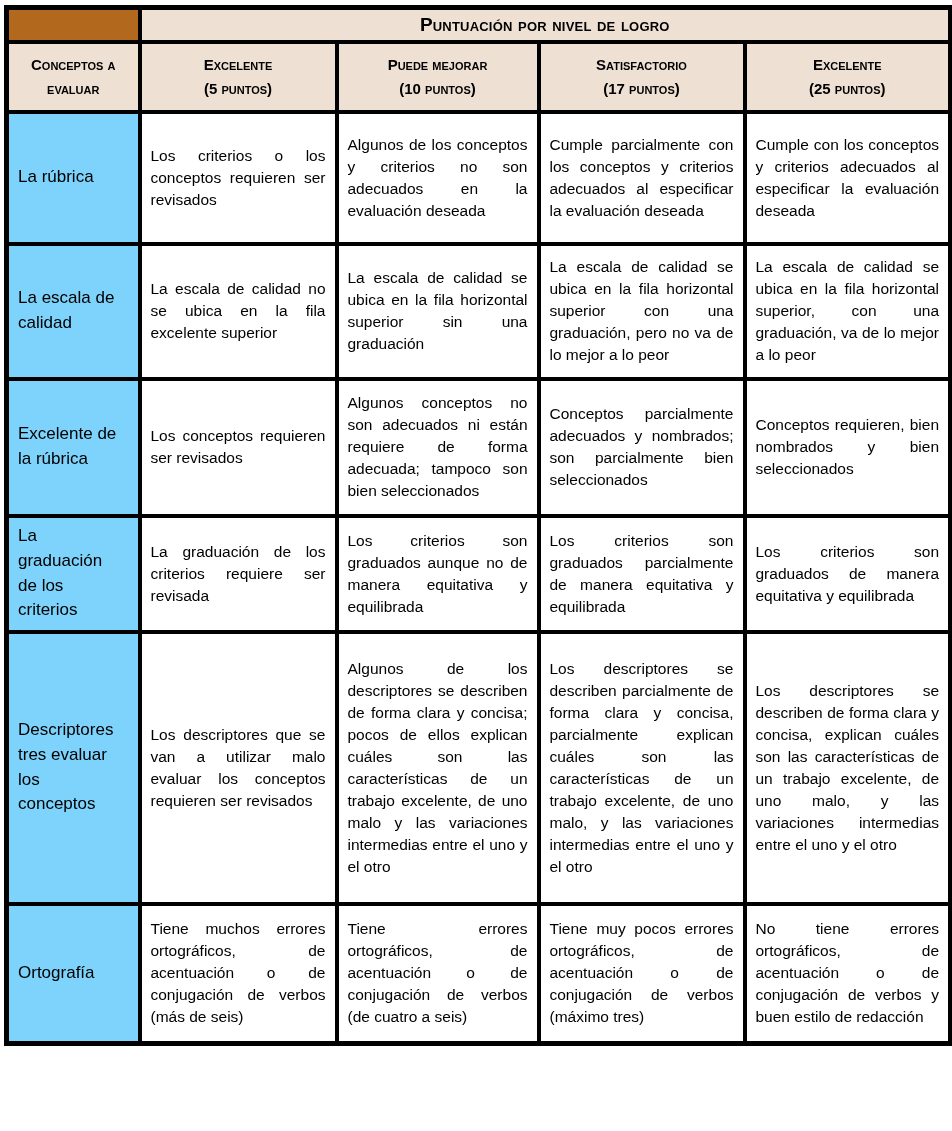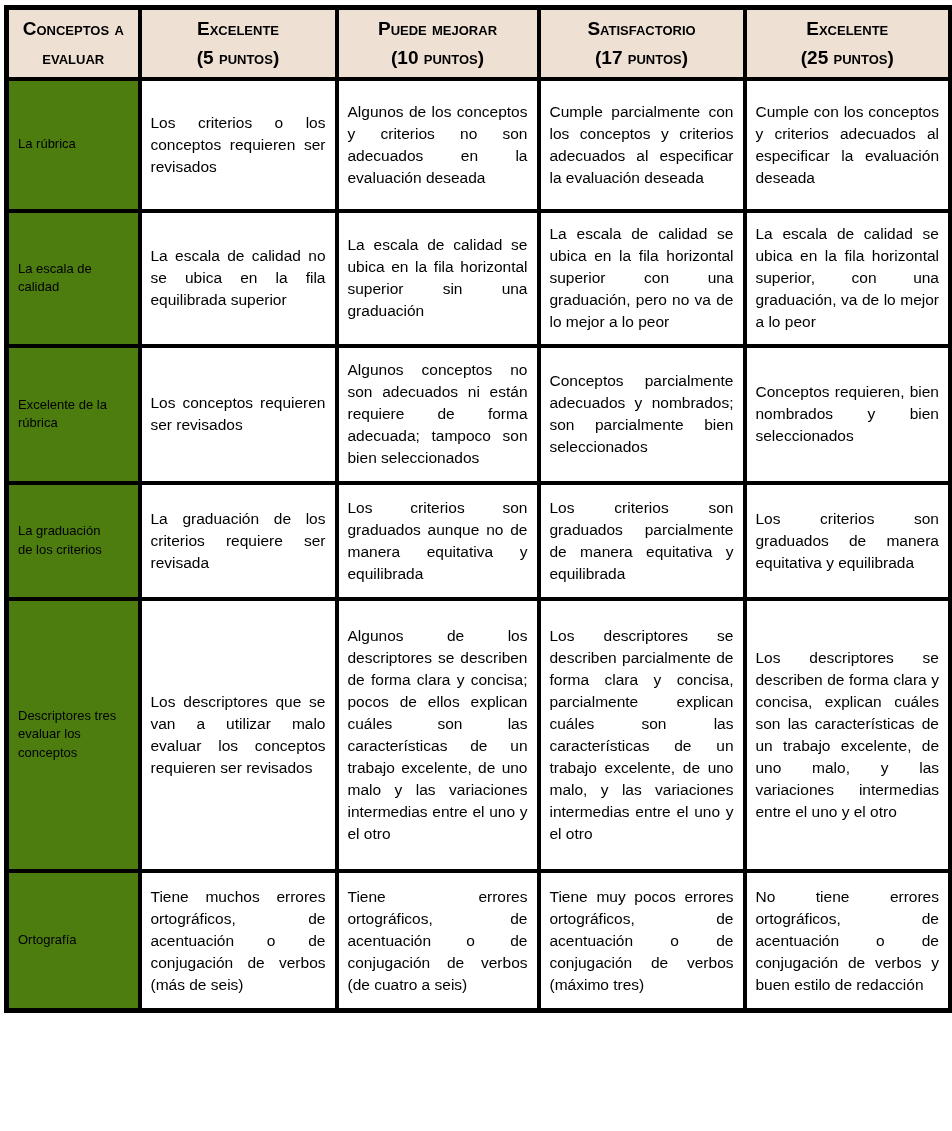--- a/index.html
+++ b/index.html
@@ -34,31 +34,31 @@
     font-variant: small-caps;
     font-weight: bold;
     font-size: 19px;
     letter-spacing: 0.2px;
     text-align: center;
   }
   th.col-head {
     background: var(--header-beige, #EFE0D4);
     font-variant: small-caps;
     font-weight: bold;
-    font-size: 19px;
+    font-size: 15px;
     line-height: 1.55;
     text-align: center;
     padding: 4px 6px;
   }
   tr.title-row { height: 34px; }
   tr.head-row  { height: 70px; }
   
   td.concept {
-    background: #4d7c0f;
-    font-size: 13px;
+    background: #7dd3fc;
+    font-size: 17px;
     line-height: 1.45;
     text-align: left;
     padding: 6px 20px 6px 9px;
   }
   td.desc {
     background: #fff;
     font-size: 15.5px;
     line-height: 1.42;
     text-align: justify;
     text-justify: inter-word;
@@ -80,20 +80,26 @@
 <div class="sheet">
   <table class="rubric">
     <colgroup>
       <col style="width:133px">
       <col style="width:197px">
       <col style="width:202px">
       <col style="width:206px">
       <col style="width:206px">
     </colgroup>
     <thead>
+      <tr class="title-row">
+        <th class="corner"></th>
+        <th class="score-title" colspan="4">
+          <span>Puntuación por nivel de logro</span>
+        </th>
+      </tr>
       <tr class="head-row">
         <th class="col-head">
           <span>Conceptos a evaluar</span>
           <span class="pts"></span>
         </th>
         <th class="col-head">
           <span>Excelente</span>
           <span class="pts">(5 puntos)</span>
         </th>
         <th class="col-head">
@@ -113,21 +119,21 @@
     <tbody>
       <tr class="r0">
         <td class="concept">La rúbrica</td>
         <td class="desc">Los criterios o los conceptos requieren ser revisados</td>
         <td class="desc">Algunos de los conceptos y criterios no son adecuados en la evaluación deseada</td>
         <td class="desc">Cumple parcialmente con los conceptos y criterios adecuados al especificar la evaluación deseada</td>
         <td class="desc">Cumple con los conceptos y criterios adecuados al especificar la evaluación deseada</td>
       </tr>
       <tr class="r1">
         <td class="concept">La escala de calidad</td>
-        <td class="desc">La escala de calidad no se ubica en la fila equilibrada superior</td>
+        <td class="desc">La escala de calidad no se ubica en la fila excelente superior</td>
         <td class="desc">La escala de calidad se ubica en la fila horizontal superior sin una graduación</td>
         <td class="desc">La escala de calidad se ubica en la fila horizontal superior con una graduación, pero no va de lo mejor a lo peor</td>
         <td class="desc">La escala de calidad se ubica en la fila horizontal superior, con una graduación, va de lo mejor a lo peor</td>
       </tr>
       <tr class="r2">
         <td class="concept">Excelente de la rúbrica</td>
         <td class="desc">Los conceptos requieren ser revisados</td>
         <td class="desc">Algunos conceptos no son adecuados ni están requiere de forma adecuada; tampoco son bien seleccionados</td>
         <td class="desc">Conceptos parcialmente adecuados y nombrados; son parcialmente bien seleccionados</td>
         <td class="desc">Conceptos requieren, bien nombrados y bien seleccionados</td>

